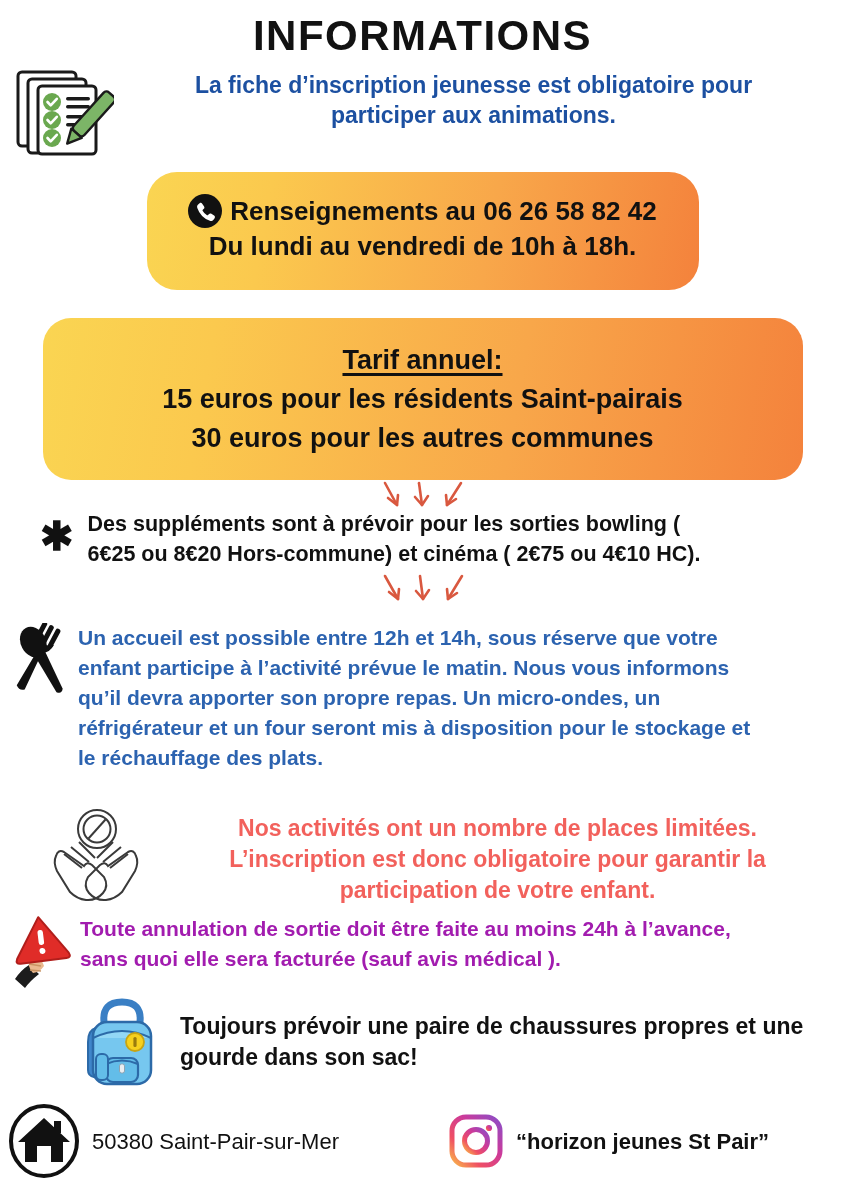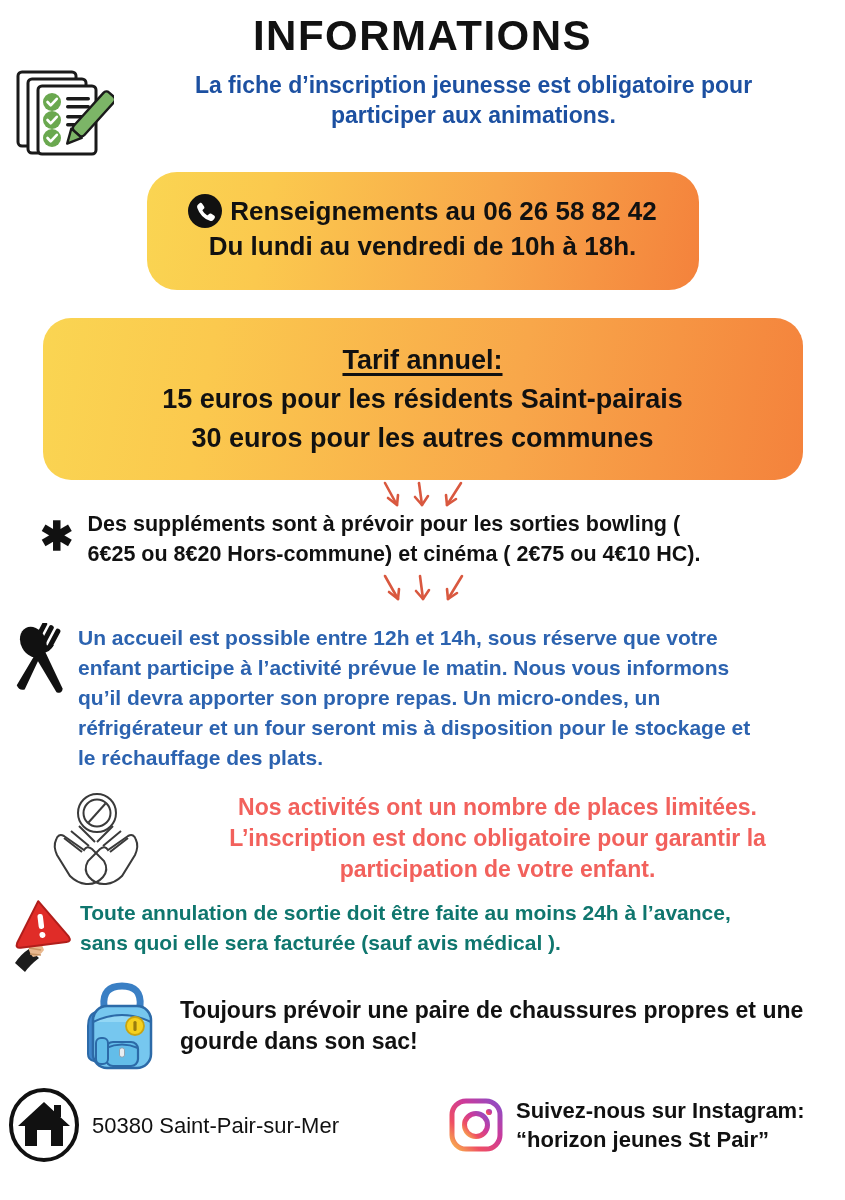--- a/index.html
+++ b/index.html
@@ -163,24 +163,24 @@
   .sec-accueil .txt {
     color: #2c63b0;
     font-weight: bold;
     font-size: 21px;
     line-height: 1.42;
     flex: 1;
   }
 
   
   .sec-places {
-    margin-top: 14px;
+    margin-top: 30px;
     padding: 0 0 0 50px;
     display: flex;
-    align-items: center;
+    align-items: flex-end;
     gap: 8px;
   }
   .sec-places .txt {
     color: #f2615c;
     font-weight: bold;
     font-size: 23px;
     line-height: 1.35;
     text-align: center;
     flex: 1;
   }
@@ -189,21 +189,21 @@
   .sec-annul {
     margin-top: 8px;
     padding: 0 18px 0 10px;
     display: flex;
     align-items: flex-start;
     gap: 8px;
   }
   .sec-annul .txt {
     font-size: 21px;
     font-weight: bold;
-    color: #0f766e;
+    color: #a21caf;
     line-height: 1.4;
     flex: 1;
   }
 
   
   .sec-sac {
     margin-top: 2px;
     padding: 0 10px 0 38px;
     display: flex;
     align-items: center;
@@ -449,19 +449,18 @@
               <stop offset="62%" stop-color="#cc3a9a"></stop>
               <stop offset="100%" stop-color="#8a4ec8"></stop>
             </linearGradient>
           </defs>
           <rect x="4" y="4" width="48" height="48" rx="14" fill="none" stroke="url(#igGrad)" stroke-width="5"></rect>
           <circle cx="28" cy="28" r="11.5" fill="none" stroke="url(#igGrad)" stroke-width="5"></circle>
           <circle cx="41" cy="15" r="3.1" fill="url(#igGrad)"></circle>
         </svg>
       </div>
       <div class="insta-txt">
-        <div>Suivez-nous sur Instagram:</div>
         <div>“horizon jeunes St Pair”</div>
       </div>
     </div>
   </div>
 
 </div>
 
 </body></html>

